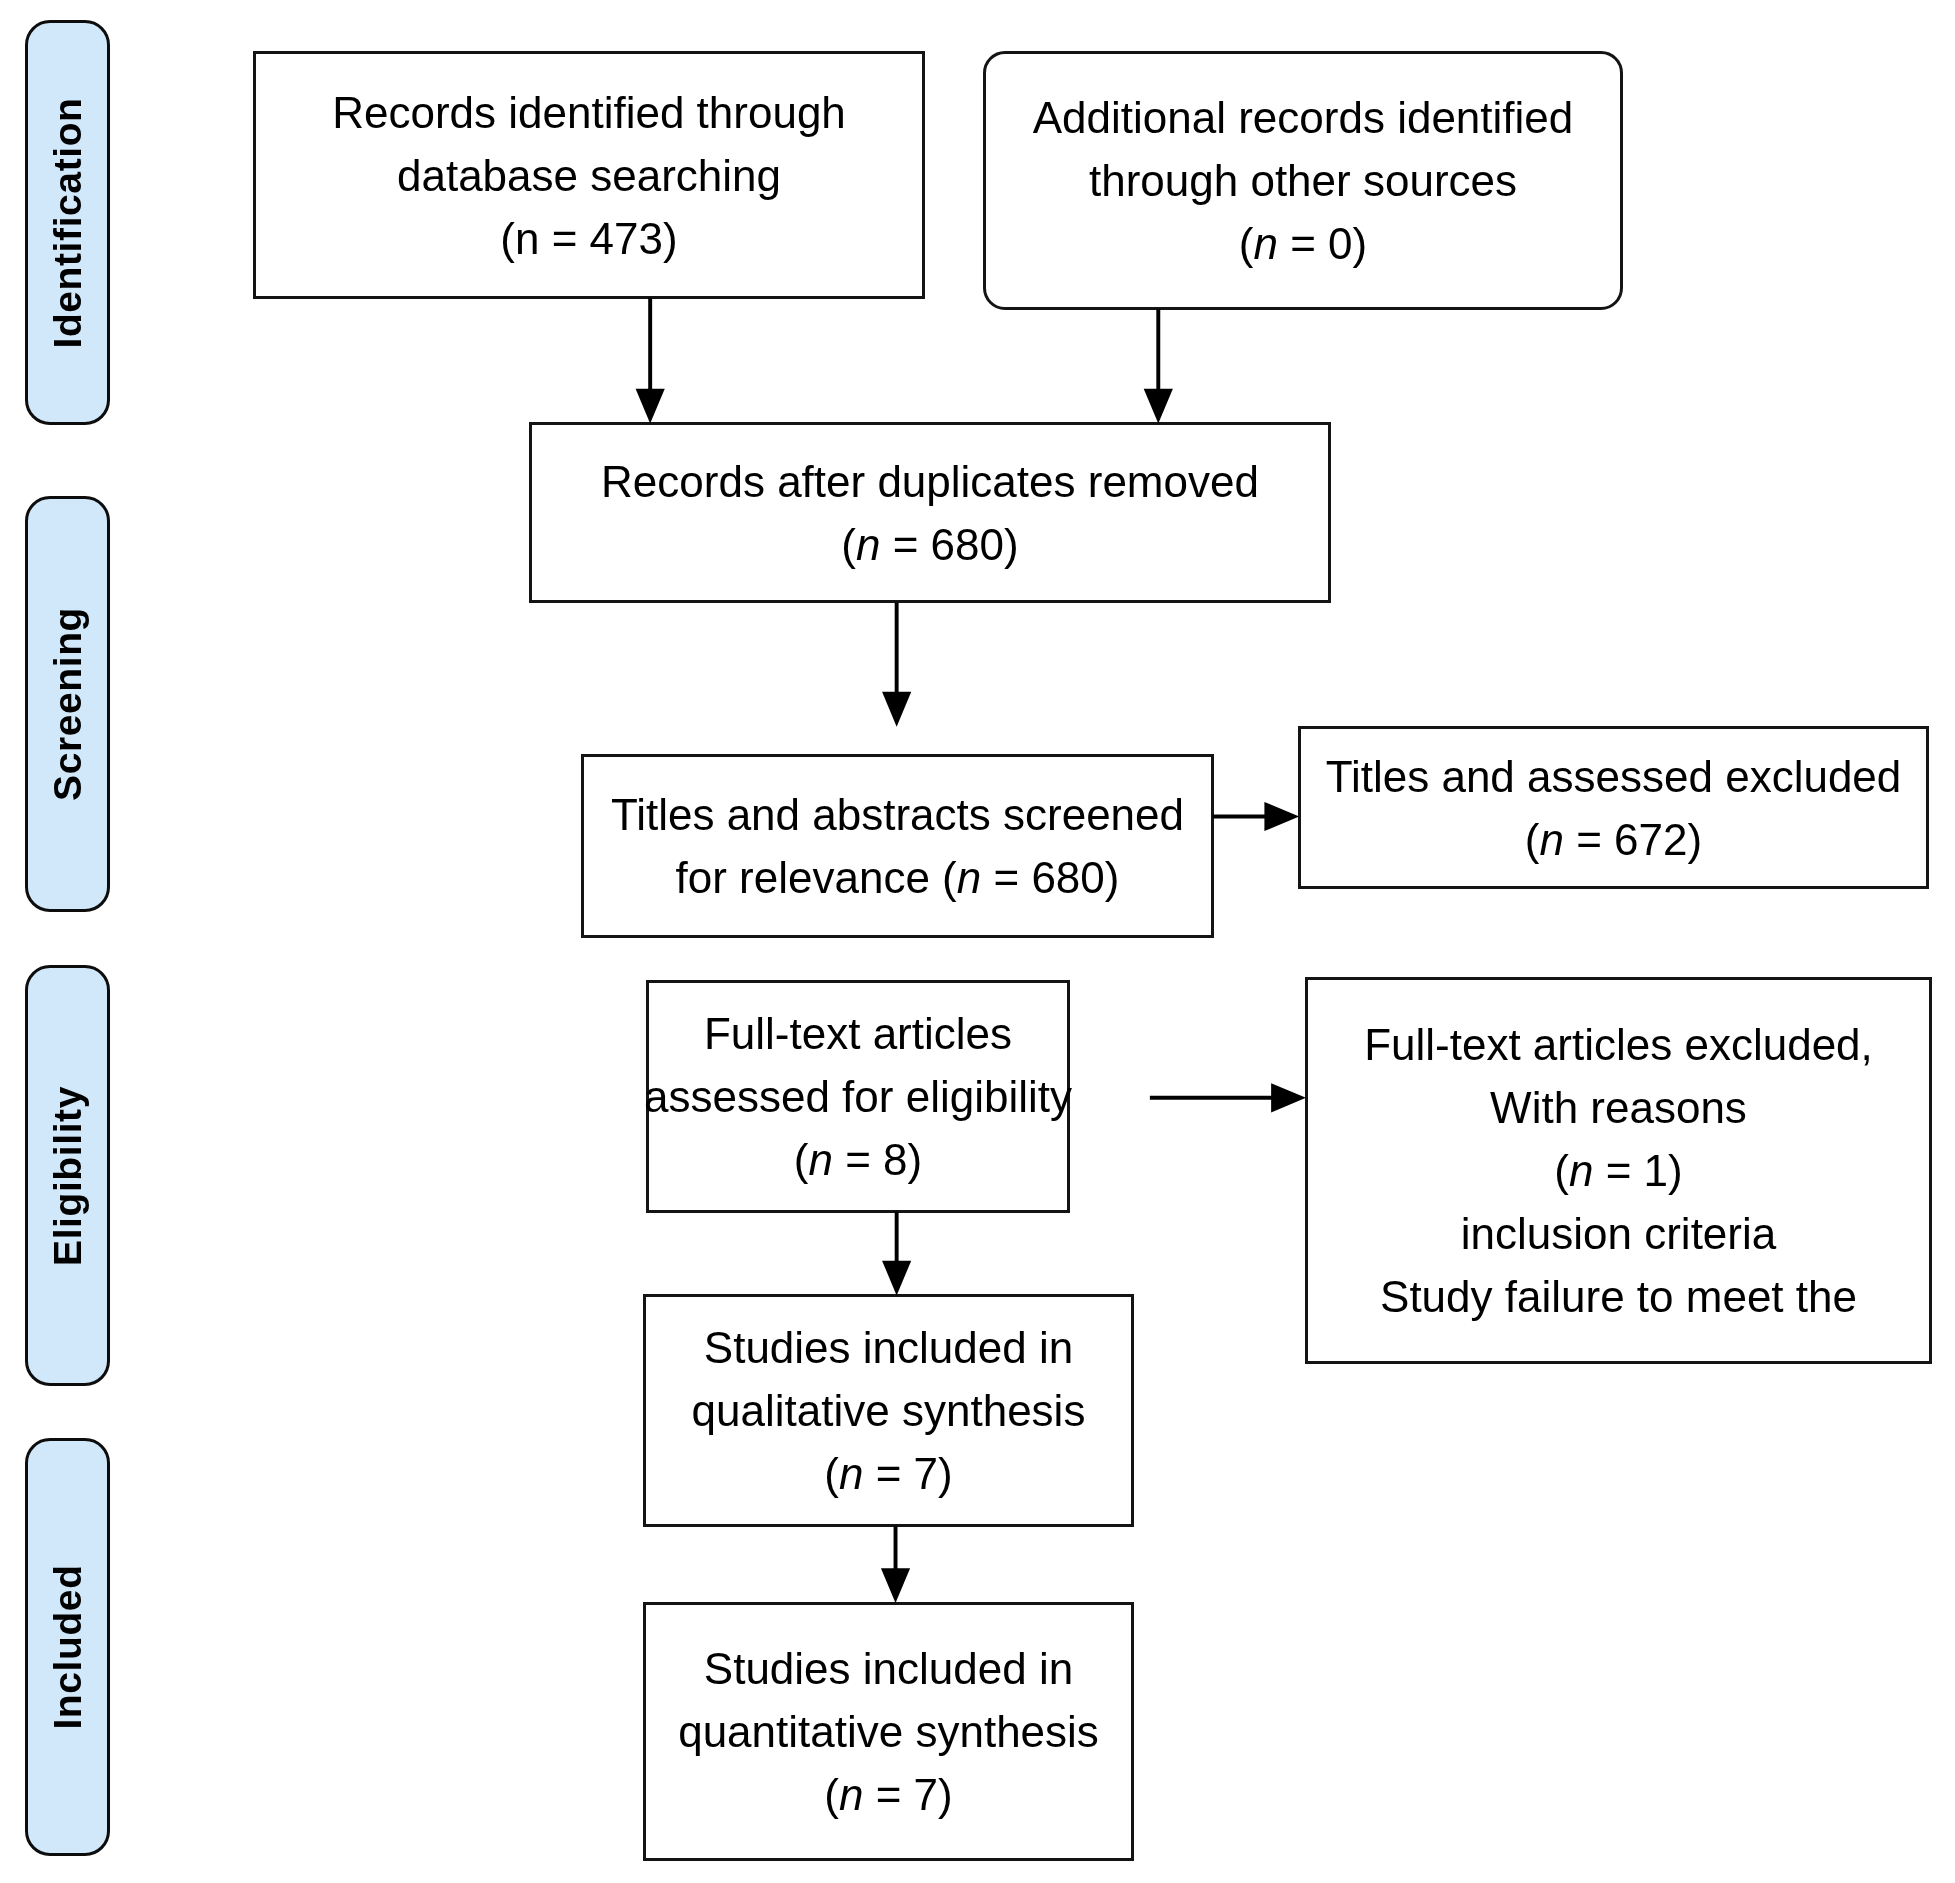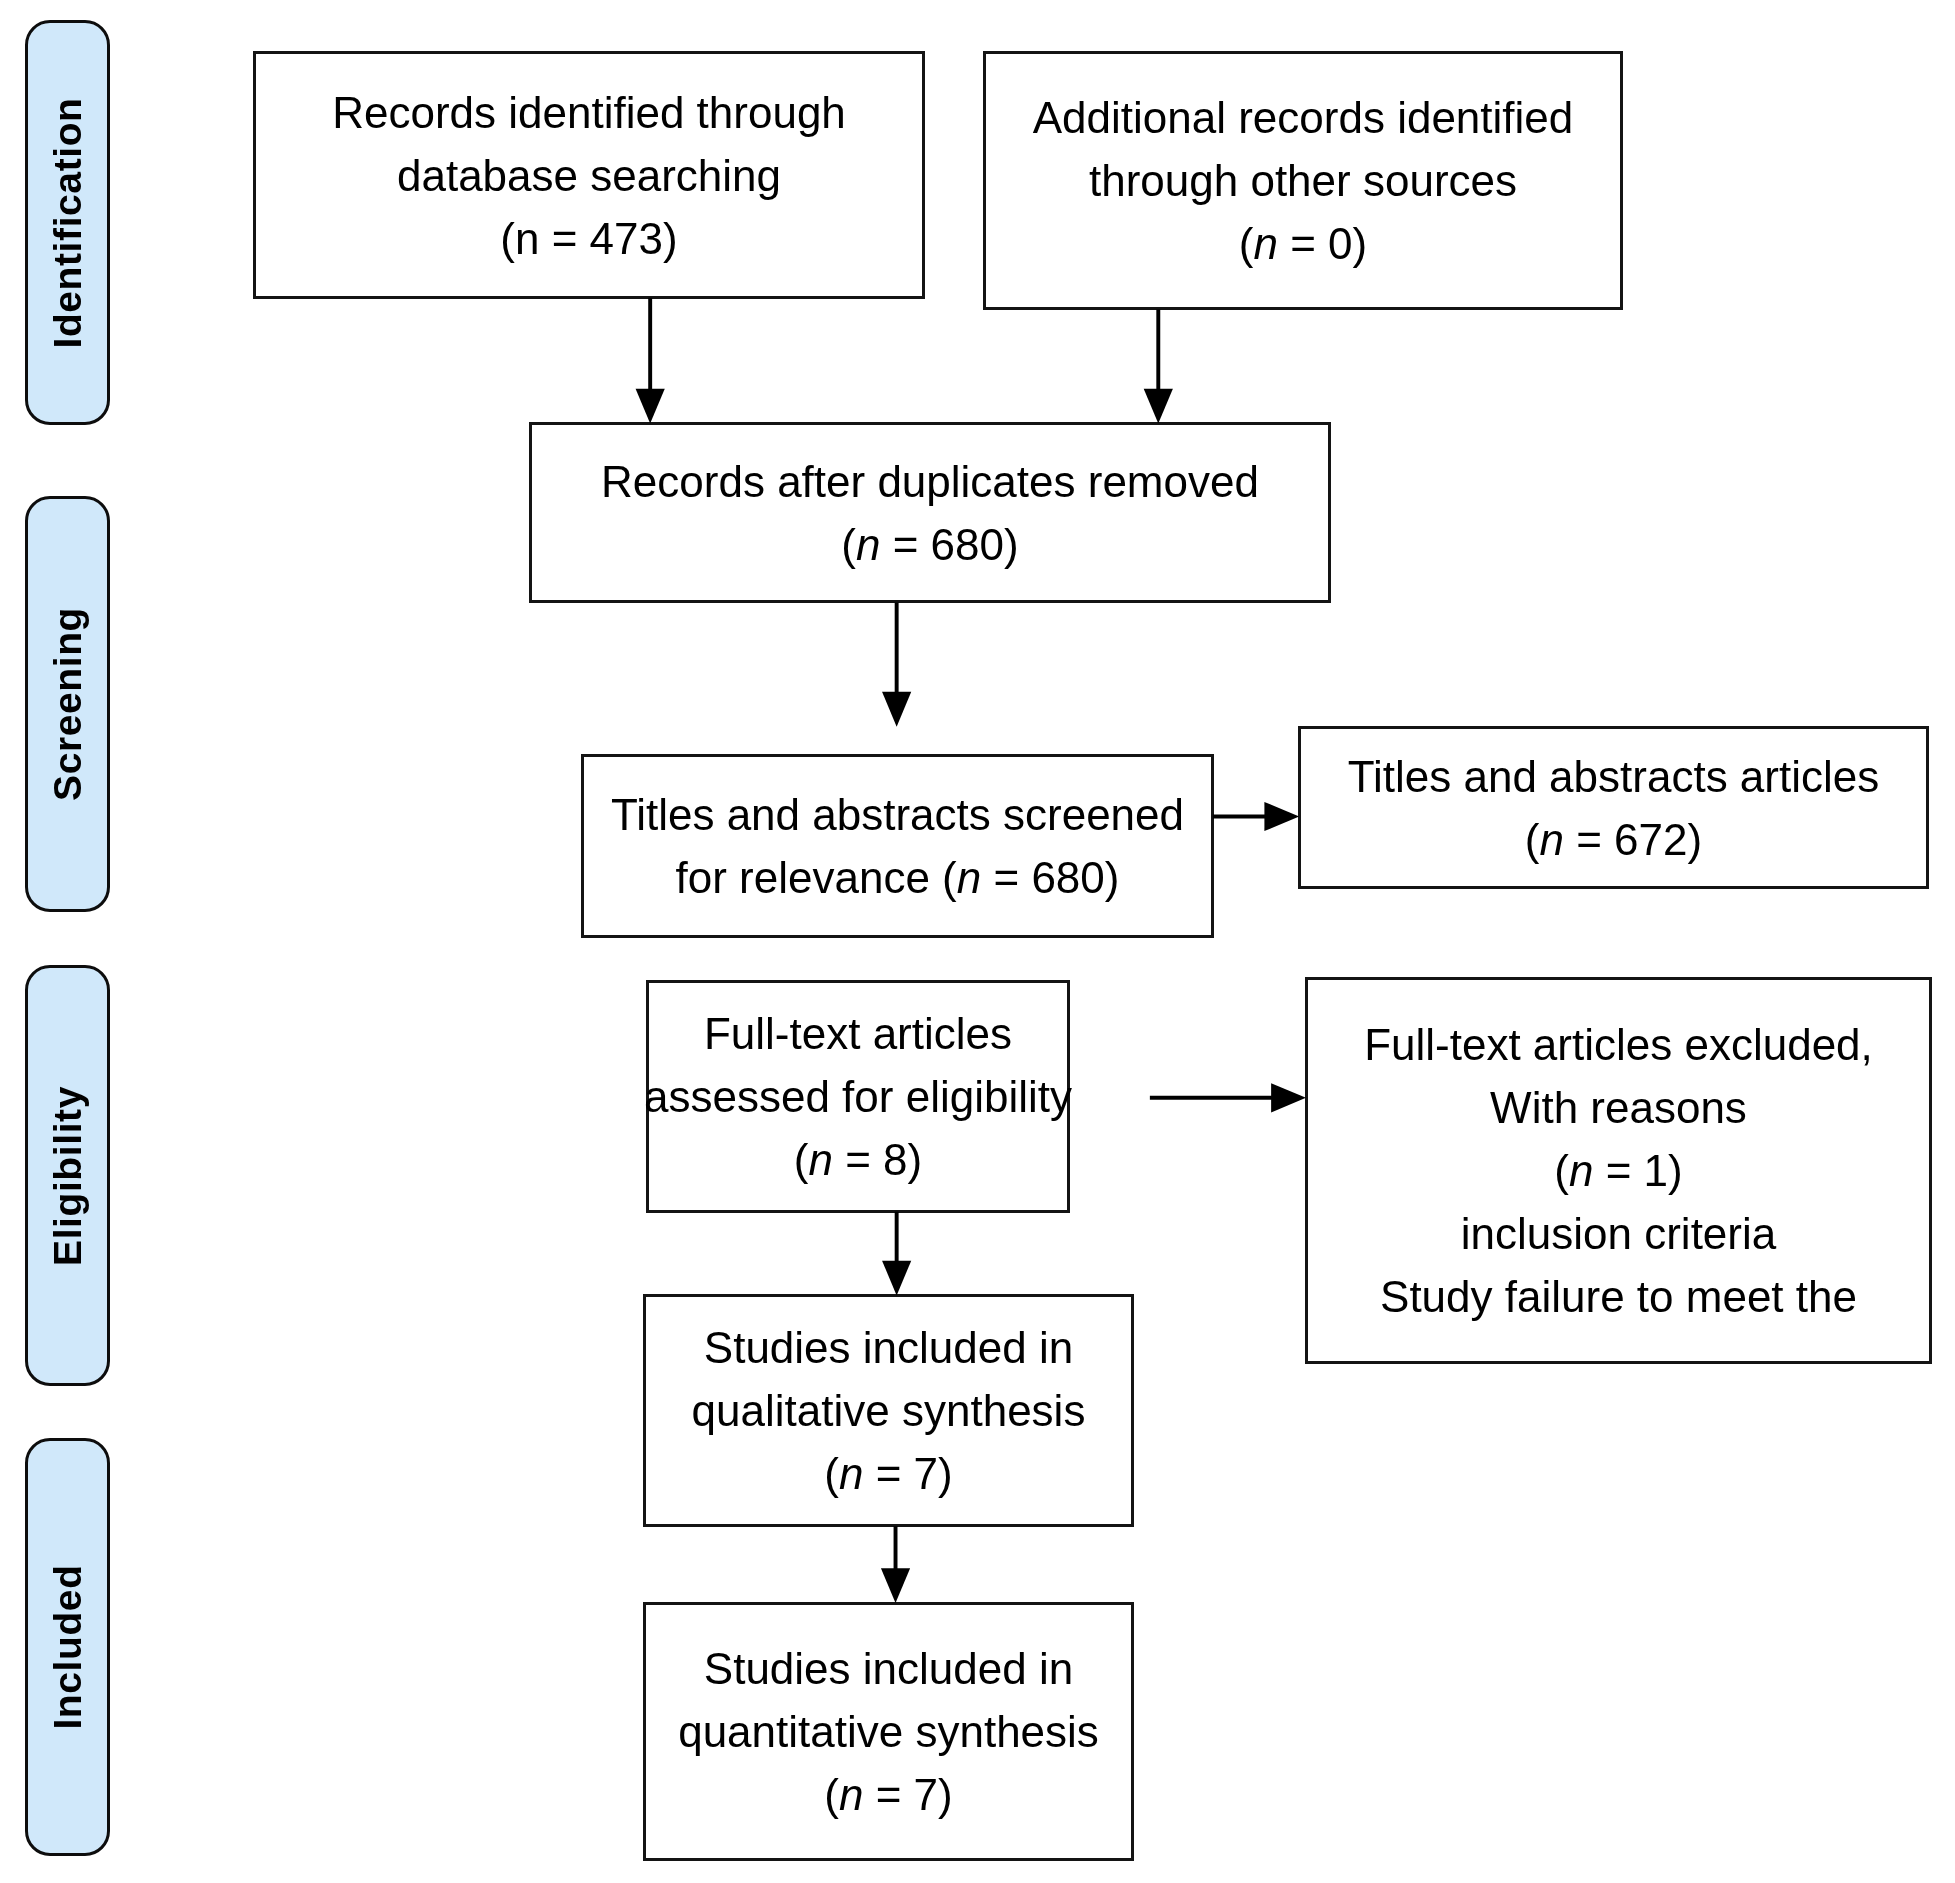--- a/index.html
+++ b/index.html
@@ -42,21 +42,21 @@
     align-items: center;
     justify-content: center;
     text-align: center;
     font-size: 44px;
     line-height: 63px;
     color: #000;
   }
   .node .line { white-space: nowrap; }
   .node i { font-style: italic; }
   #box1 { left: 253px;  top: 51px;   width: 672px; height: 248px; }
-  #box2 { left: 983px; top: 51px;   width: 640px; height: 259px; }
+  #box2 { left: 983px; top: 51px;   width: 640px; height: 259px; border-radius: 22px; }
   #box3 { left: 529px;  top: 422px;  width: 802px; height: 181px; }
   #box4 { left: 581px; top: 726px; width: 633px; height: 184px; margin-top: 28px; }
   #box5 { left: 1298px; top: 726px; width: 631px; height: 163px; }
   #box6 { left: 646px; top: 980px; width: 424px;  height: 233px; }
   #box7 { left: 1305px; top: 977px; width: 627px; height: 387px; }
   #box8 { left: 643px; top: 1294px; width: 491px;  height: 233px; }
   #box9 { left: 643px; top: 1602px; width: 491px;  height: 259px; }
   #arrows { position: absolute; left: 0; top: 0; }
 </style>
 </head>
@@ -89,21 +89,21 @@
     </div>
   <div class="node" id="box3">
       <div class="line">Records after duplicates removed</div>
       <div class="line">(<i>n</i> = 680)</div>
     </div>
   <div class="node" id="box4">
       <div class="line">Titles and abstracts screened</div>
       <div class="line">for relevance (<i>n</i> = 680)</div>
     </div>
   <div class="node" id="box5">
-      <div class="line">Titles and abstracts articles</div>
+      <div class="line">Titles and assessed excluded</div>
       <div class="line">(<i>n</i> = 672)</div>
     </div>
   <div class="node" id="box6">
       <div class="line">Full-text articles</div>
       <div class="line">assessed for eligibility</div>
       <div class="line">(<i>n</i> = 8)</div>
     </div>
   <div class="node" id="box7">
       <div class="line">Full-text articles excluded,</div>
       <div class="line">With reasons</div>

